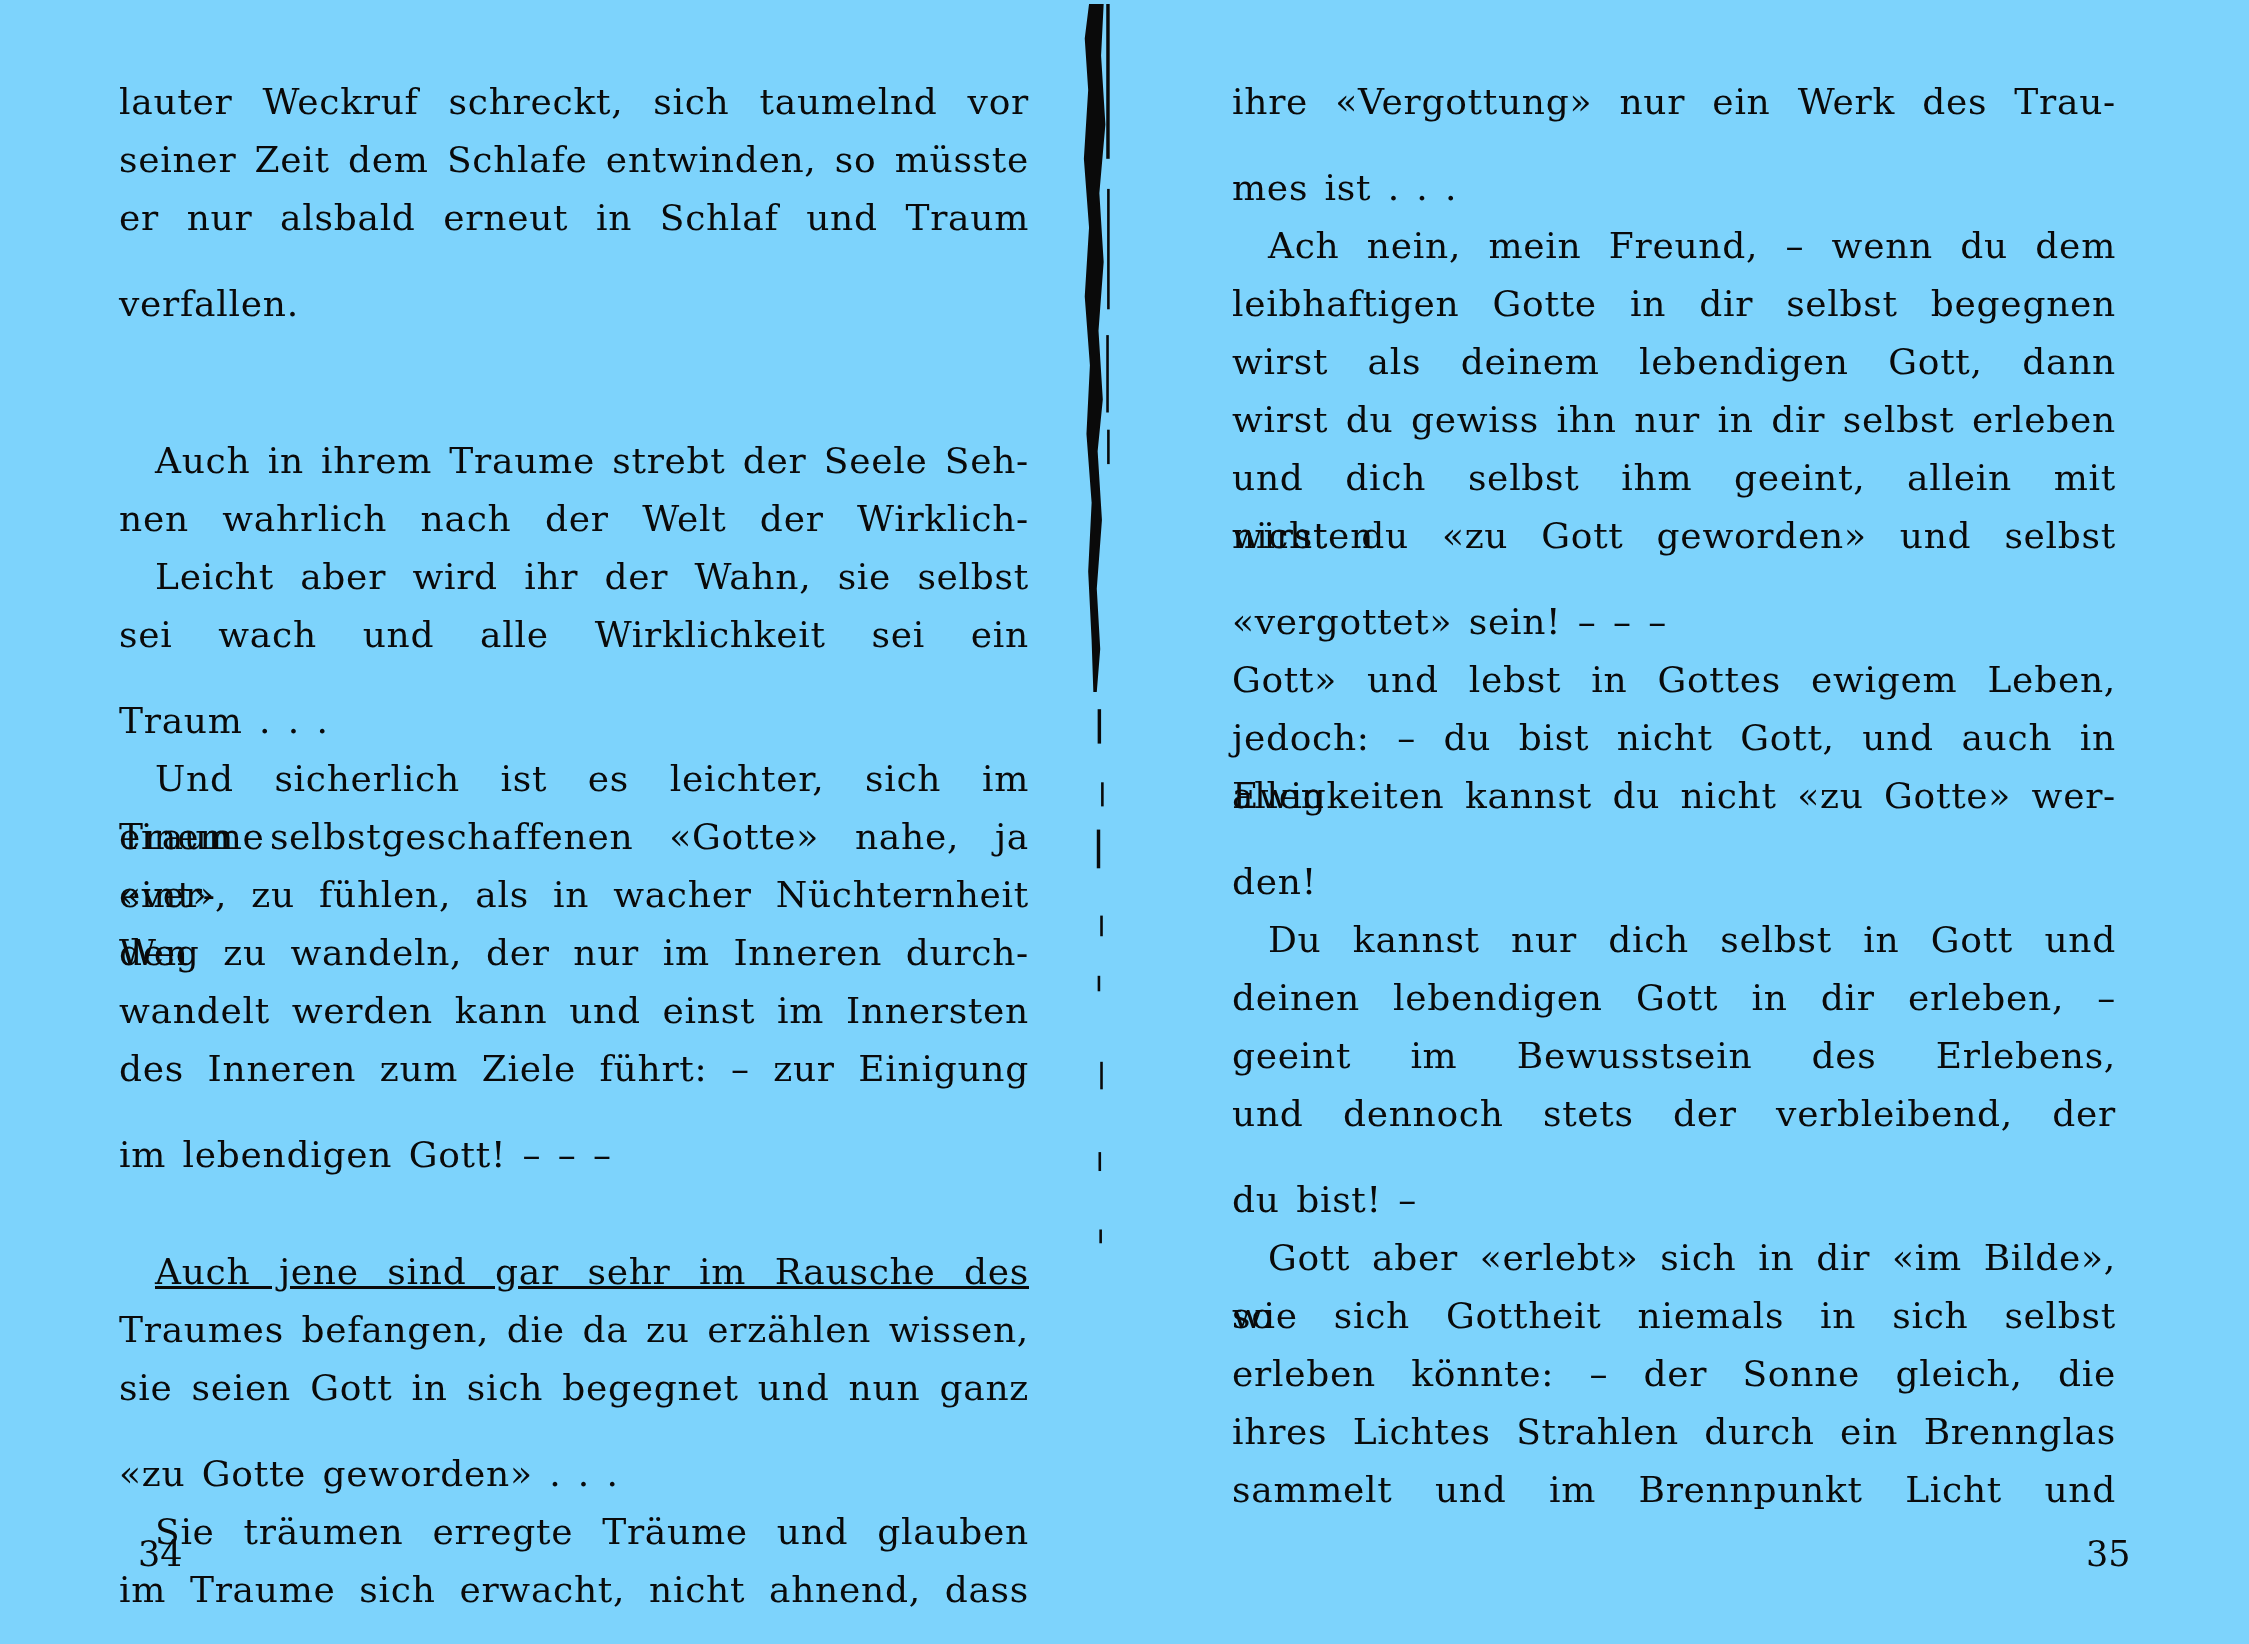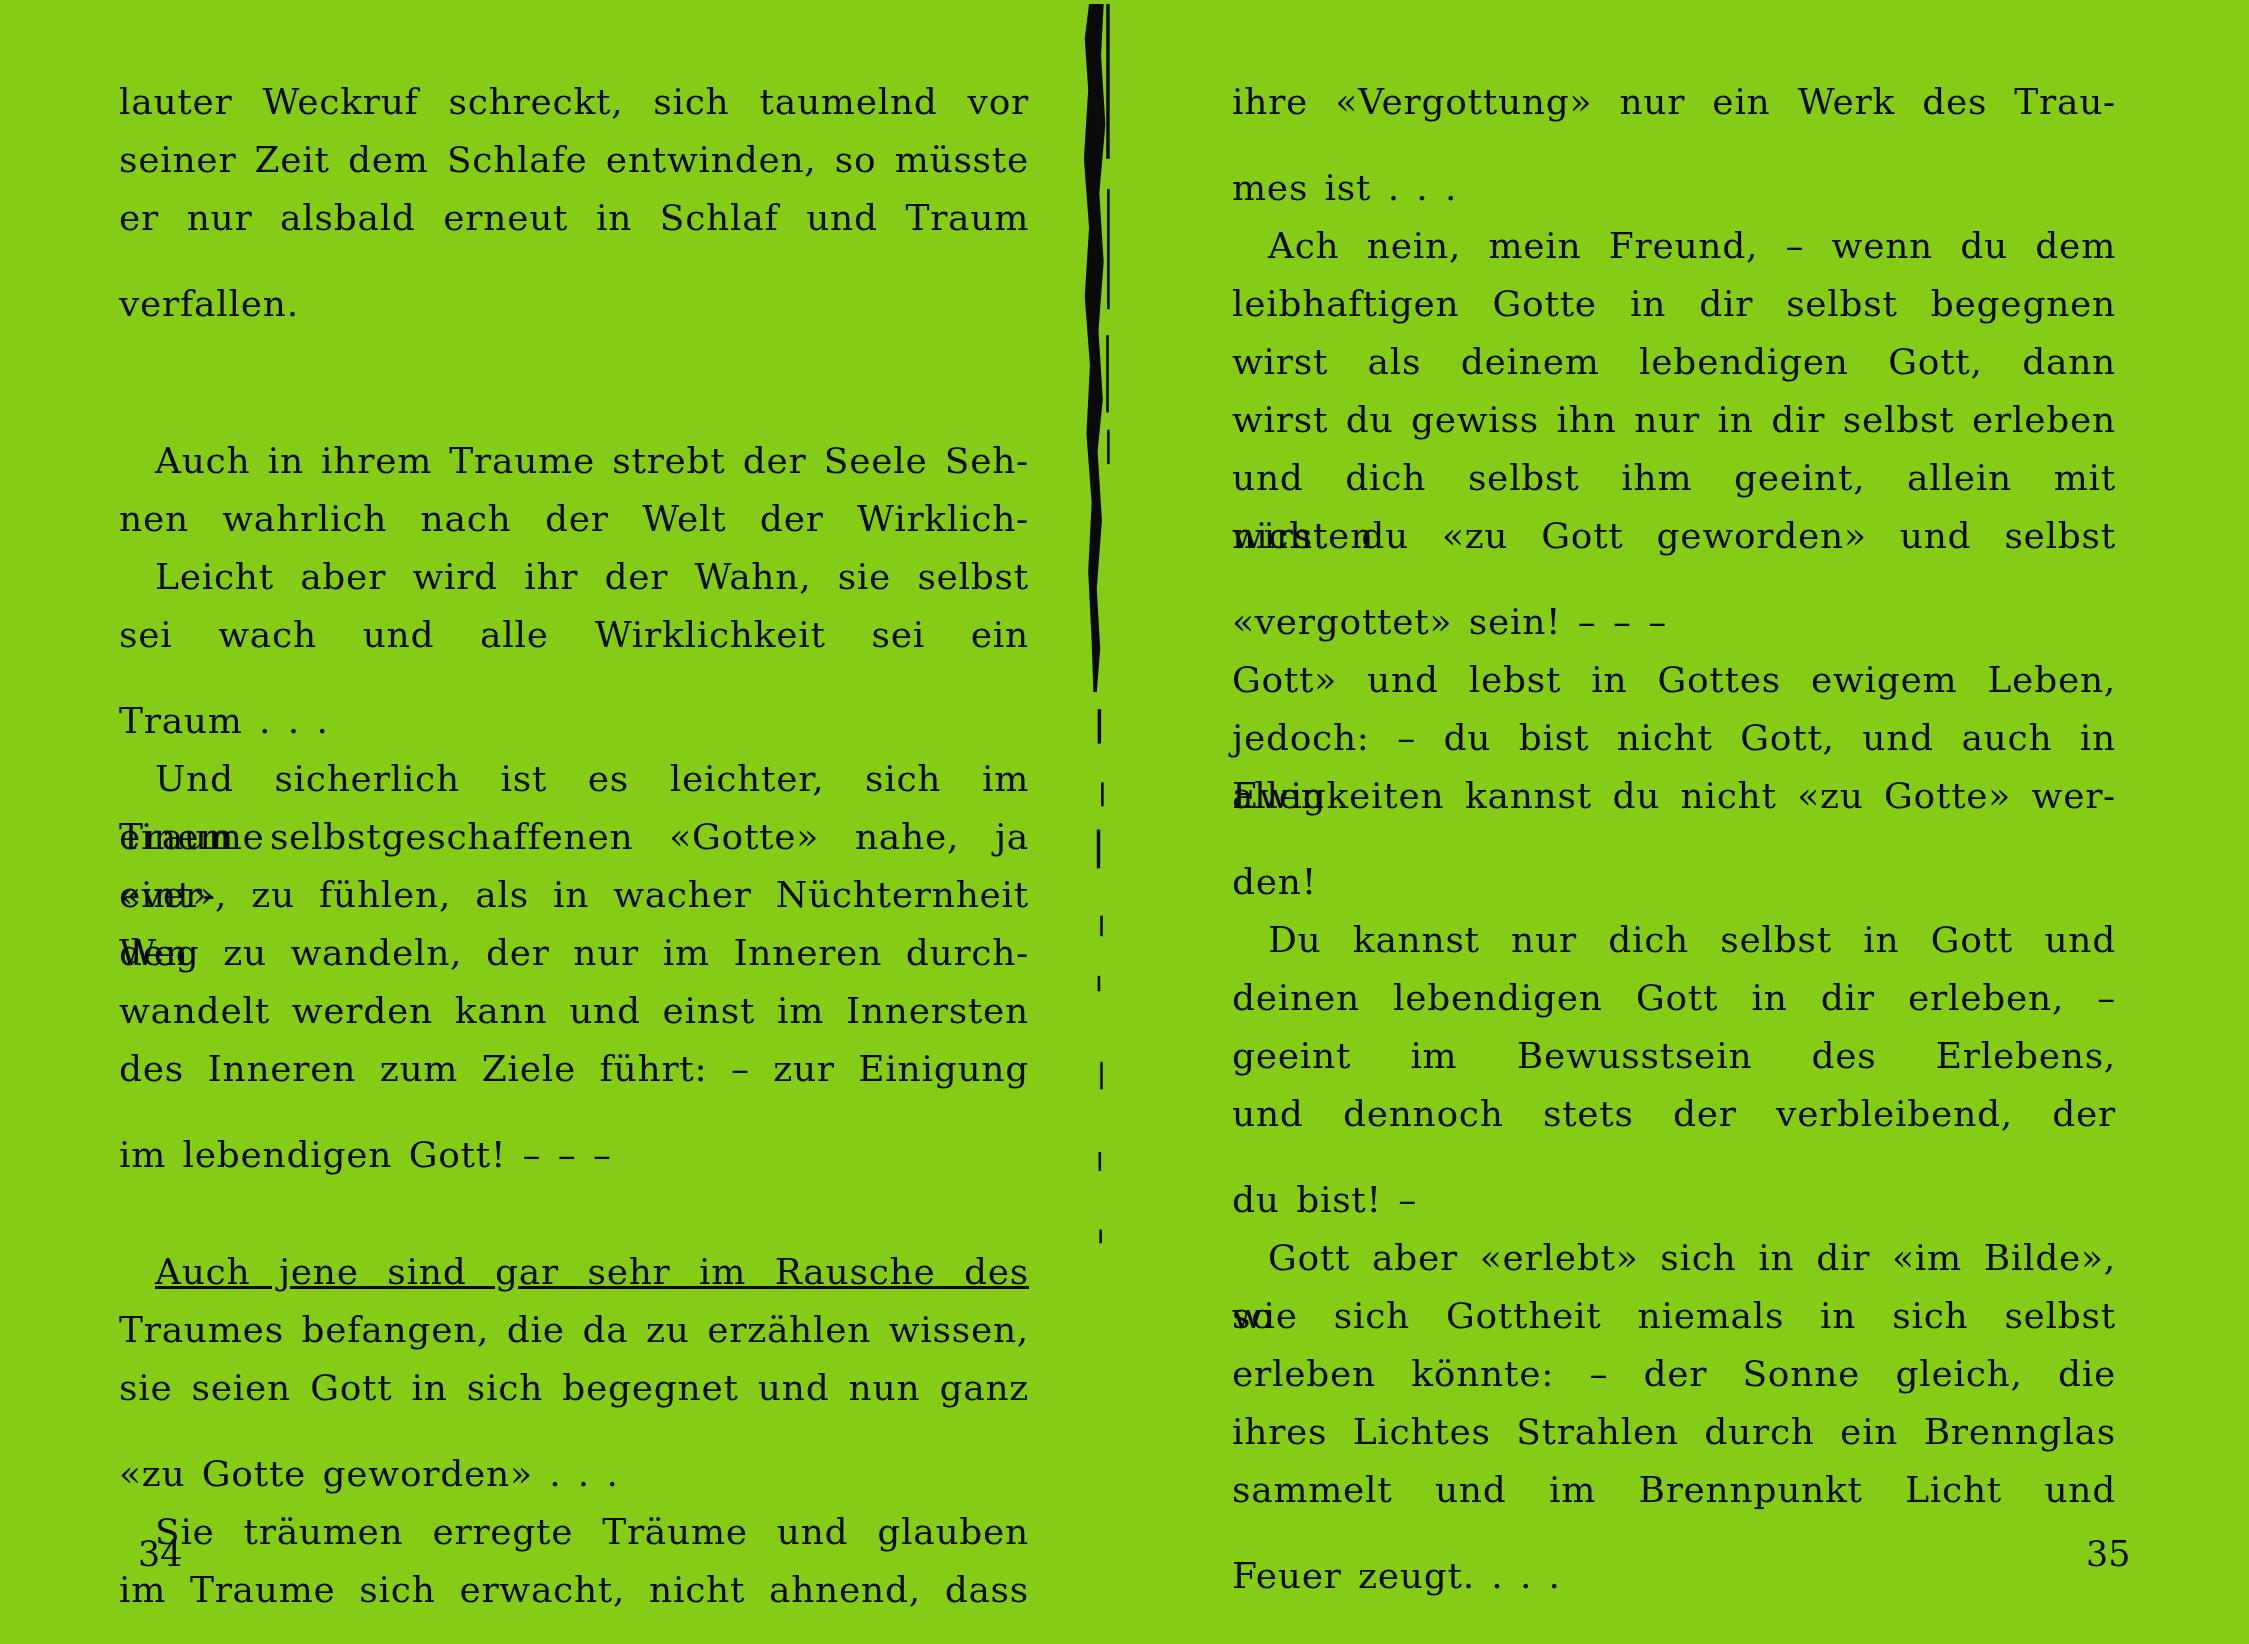--- a/index.html
+++ b/index.html
@@ -3,21 +3,21 @@
 <meta charset="utf-8">
 <style>
   html, body { margin:0; padding:0; }
   body {
     width:2250px; height:1644px;
     background:#ffffff;
   }
   .spread {
     position:relative;
     width:2250px; height:1644px;
-    background:#84cc16;
+    background:#7dd3fc;
     overflow:hidden;
     font-family:"DejaVu Serif", "Liberation Serif", serif;
     color:#0a0a0a;
   }
   .page-text { position:absolute; top:73px; }
   #left-text  { left:119px;  width:910px; }
   #right-text { left:1232px; width:884px; }
   .line {
     font-size:36px;
     line-height:58px;
@@ -92,21 +92,20 @@
       <div class="line indent">Du kannst nur dich selbst in Gott und</div>
       <div class="line">deinen lebendigen Gott in dir erleben, –</div>
       <div class="line">geeint im Bewusstsein des Erlebens,</div>
       <div class="line">und dennoch stets der verbleibend, der</div>
       <div class="line para-end">du bist! –</div>
       <div class="line indent">Gott aber «erlebt» sich in dir «im Bilde», so</div>
       <div class="line">wie sich Gottheit niemals in sich selbst</div>
       <div class="line">erleben könnte: – der Sonne gleich, die</div>
       <div class="line">ihres Lichtes Strahlen durch ein Brennglas</div>
       <div class="line">sammelt und im Brennpunkt Licht und</div>
-      <div class="line para-end">Feuer zeugt. . . .</div>
     </div>
 
   <div id="pn-left" class="pagenum">34</div>
 
   <div id="pn-right" class="pagenum">35</div>
 
   <svg class="gutter-svg" viewBox="0 0 50 1500" xmlns="http://www.w3.org/2000/svg">
     <path fill="#0a0a0a" d="
       M 14,0 L 31,0 L 28,60 L 33,140 L 26,220 L 31,300 L 25,380 L 30,460
       L 24,520 L 29,600 L 23,680 L 27,750 L 23,800 L 19,800 L 17,740

